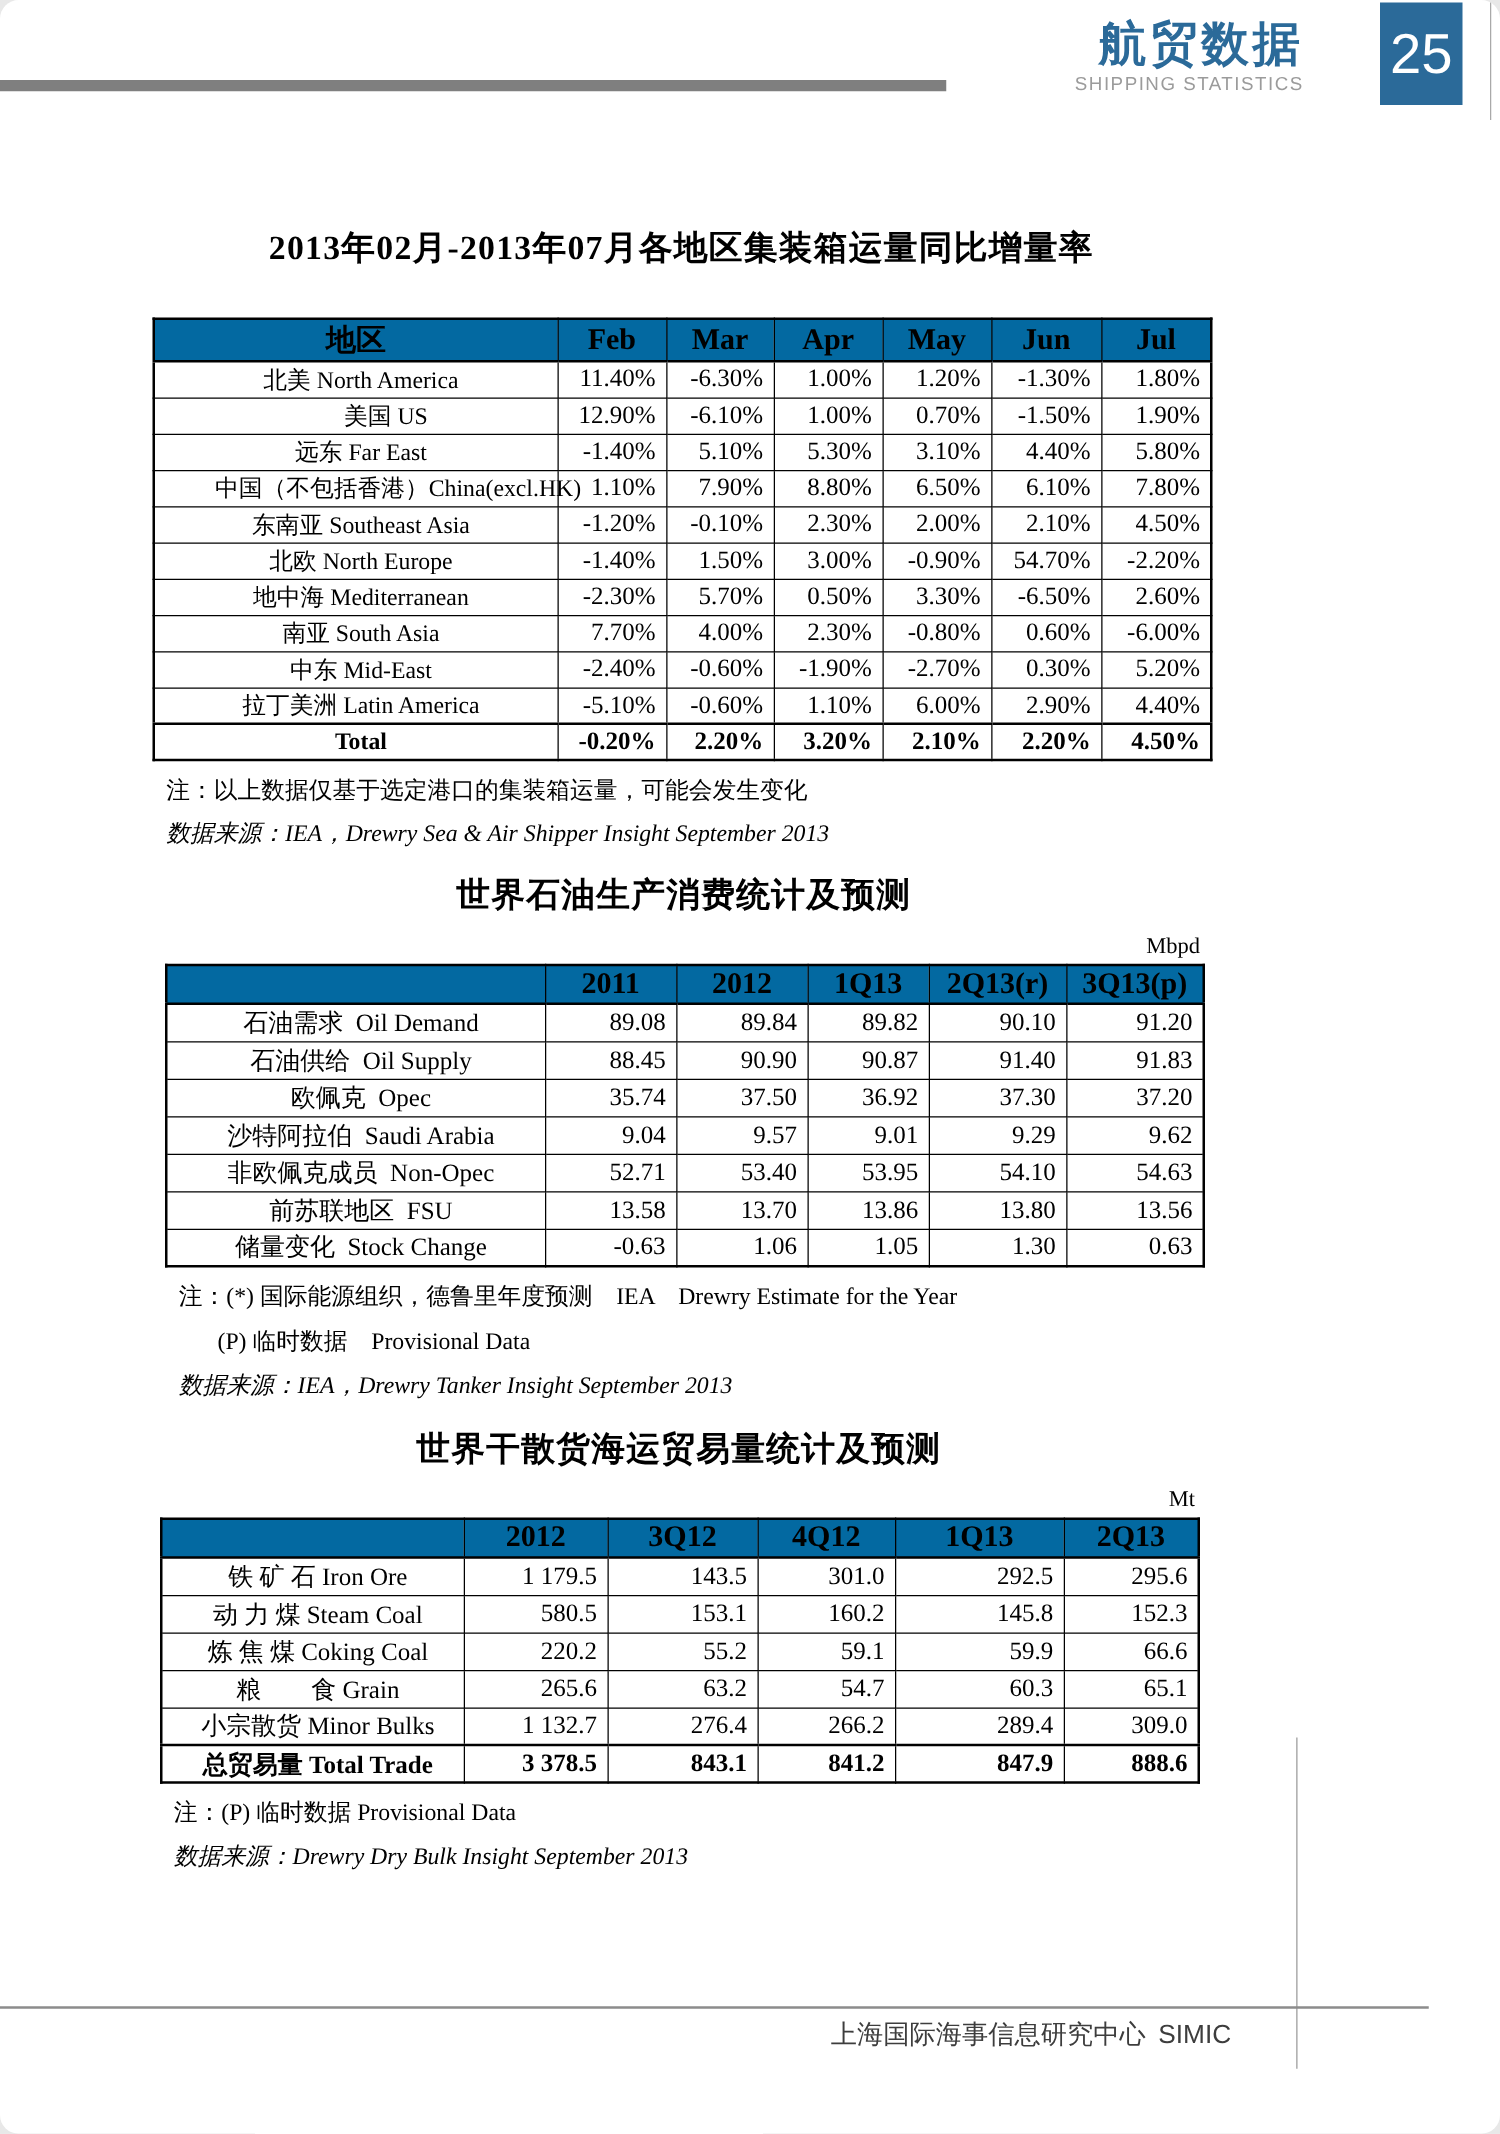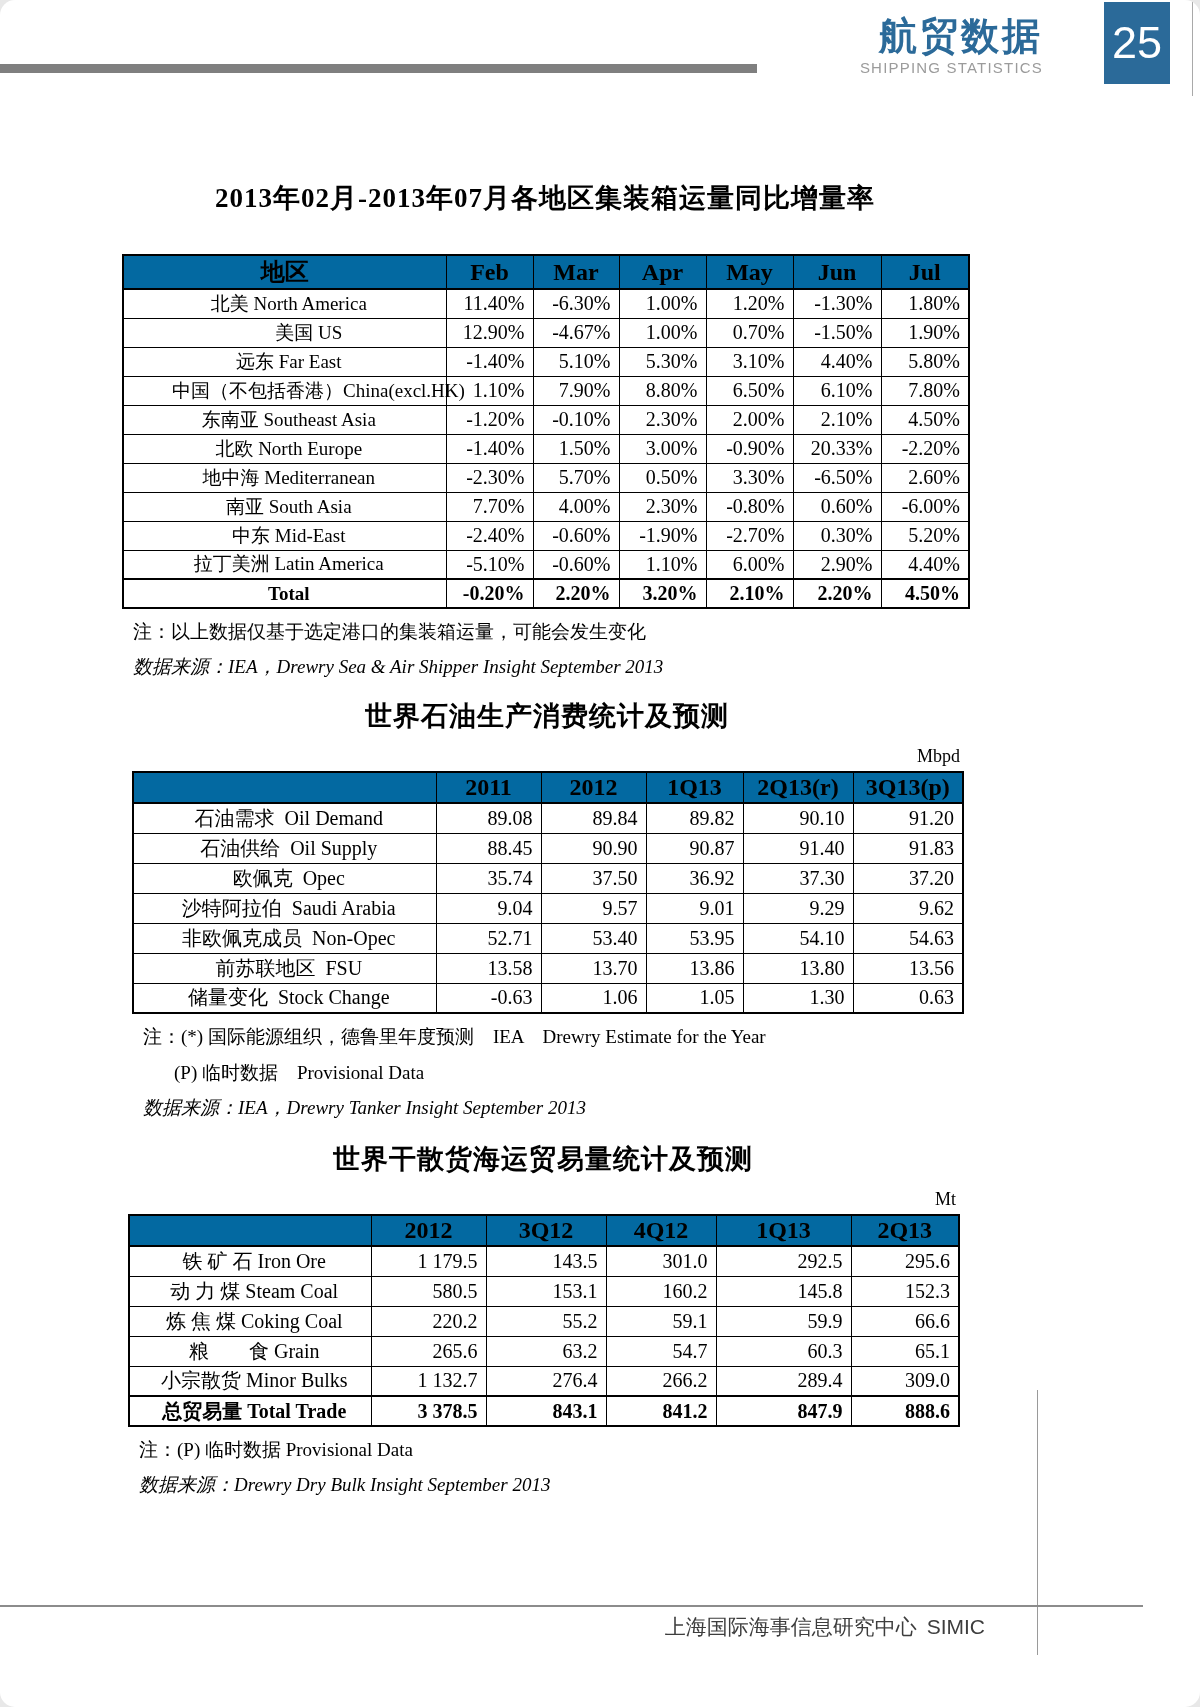--- a/index.html
+++ b/index.html
@@ -98,21 +98,21 @@
               <td class="num-cell">11.40%</td>
               <td class="num-cell">-6.30%</td>
               <td class="num-cell">1.00%</td>
               <td class="num-cell">1.20%</td>
               <td class="num-cell">-1.30%</td>
               <td class="num-cell">1.80%</td>
             </tr>
             <tr>
               <td class="label-cell indent">美国 US</td>
               <td class="num-cell">12.90%</td>
-              <td class="num-cell">-4.67%</td>
+              <td class="num-cell">-6.10%</td>
               <td class="num-cell">1.00%</td>
               <td class="num-cell">0.70%</td>
               <td class="num-cell">-1.50%</td>
               <td class="num-cell">1.90%</td>
             </tr>
             <tr>
               <td class="label-cell">远东 Far East</td>
               <td class="num-cell">-1.40%</td>
               <td class="num-cell">5.10%</td>
               <td class="num-cell">5.30%</td>
@@ -137,21 +137,21 @@
               <td class="num-cell">2.00%</td>
               <td class="num-cell">2.10%</td>
               <td class="num-cell">4.50%</td>
             </tr>
             <tr>
               <td class="label-cell">北欧 North Europe</td>
               <td class="num-cell">-1.40%</td>
               <td class="num-cell">1.50%</td>
               <td class="num-cell">3.00%</td>
               <td class="num-cell">-0.90%</td>
-              <td class="num-cell">20.33%</td>
+              <td class="num-cell">54.70%</td>
               <td class="num-cell">-2.20%</td>
             </tr>
             <tr>
               <td class="label-cell">地中海 Mediterranean</td>
               <td class="num-cell">-2.30%</td>
               <td class="num-cell">5.70%</td>
               <td class="num-cell">0.50%</td>
               <td class="num-cell">3.30%</td>
               <td class="num-cell">-6.50%</td>
               <td class="num-cell">2.60%</td>

